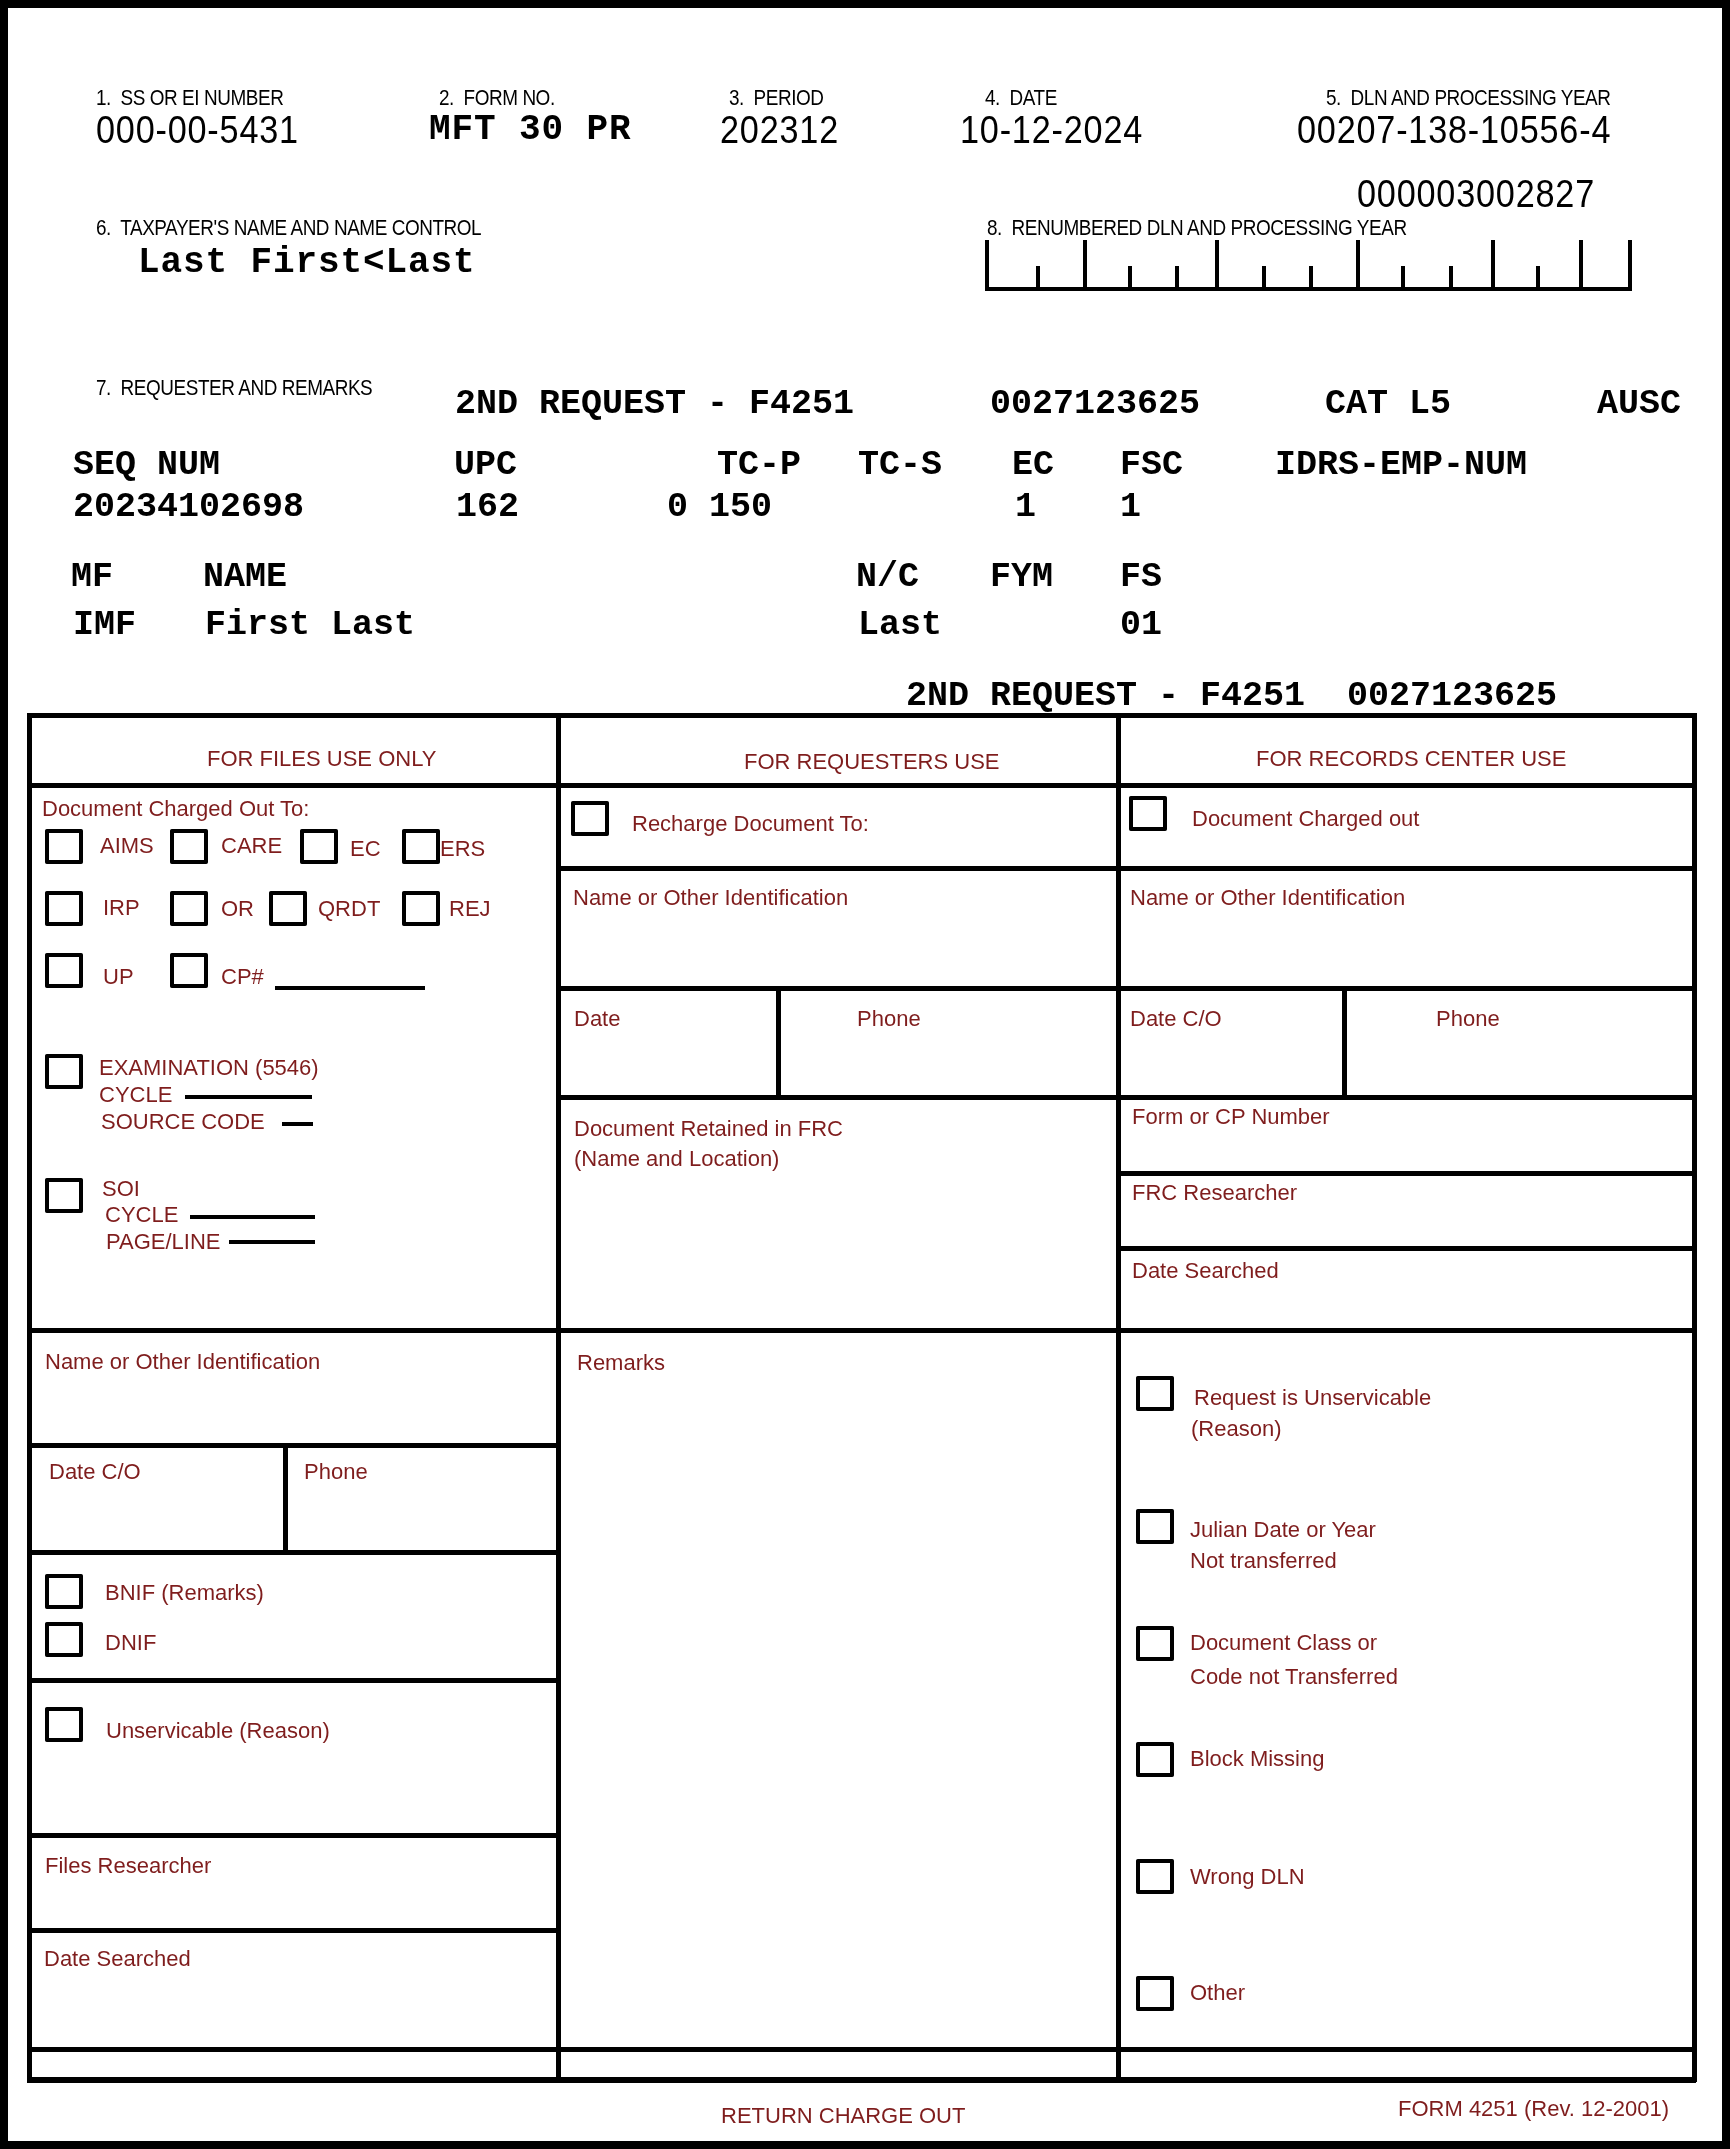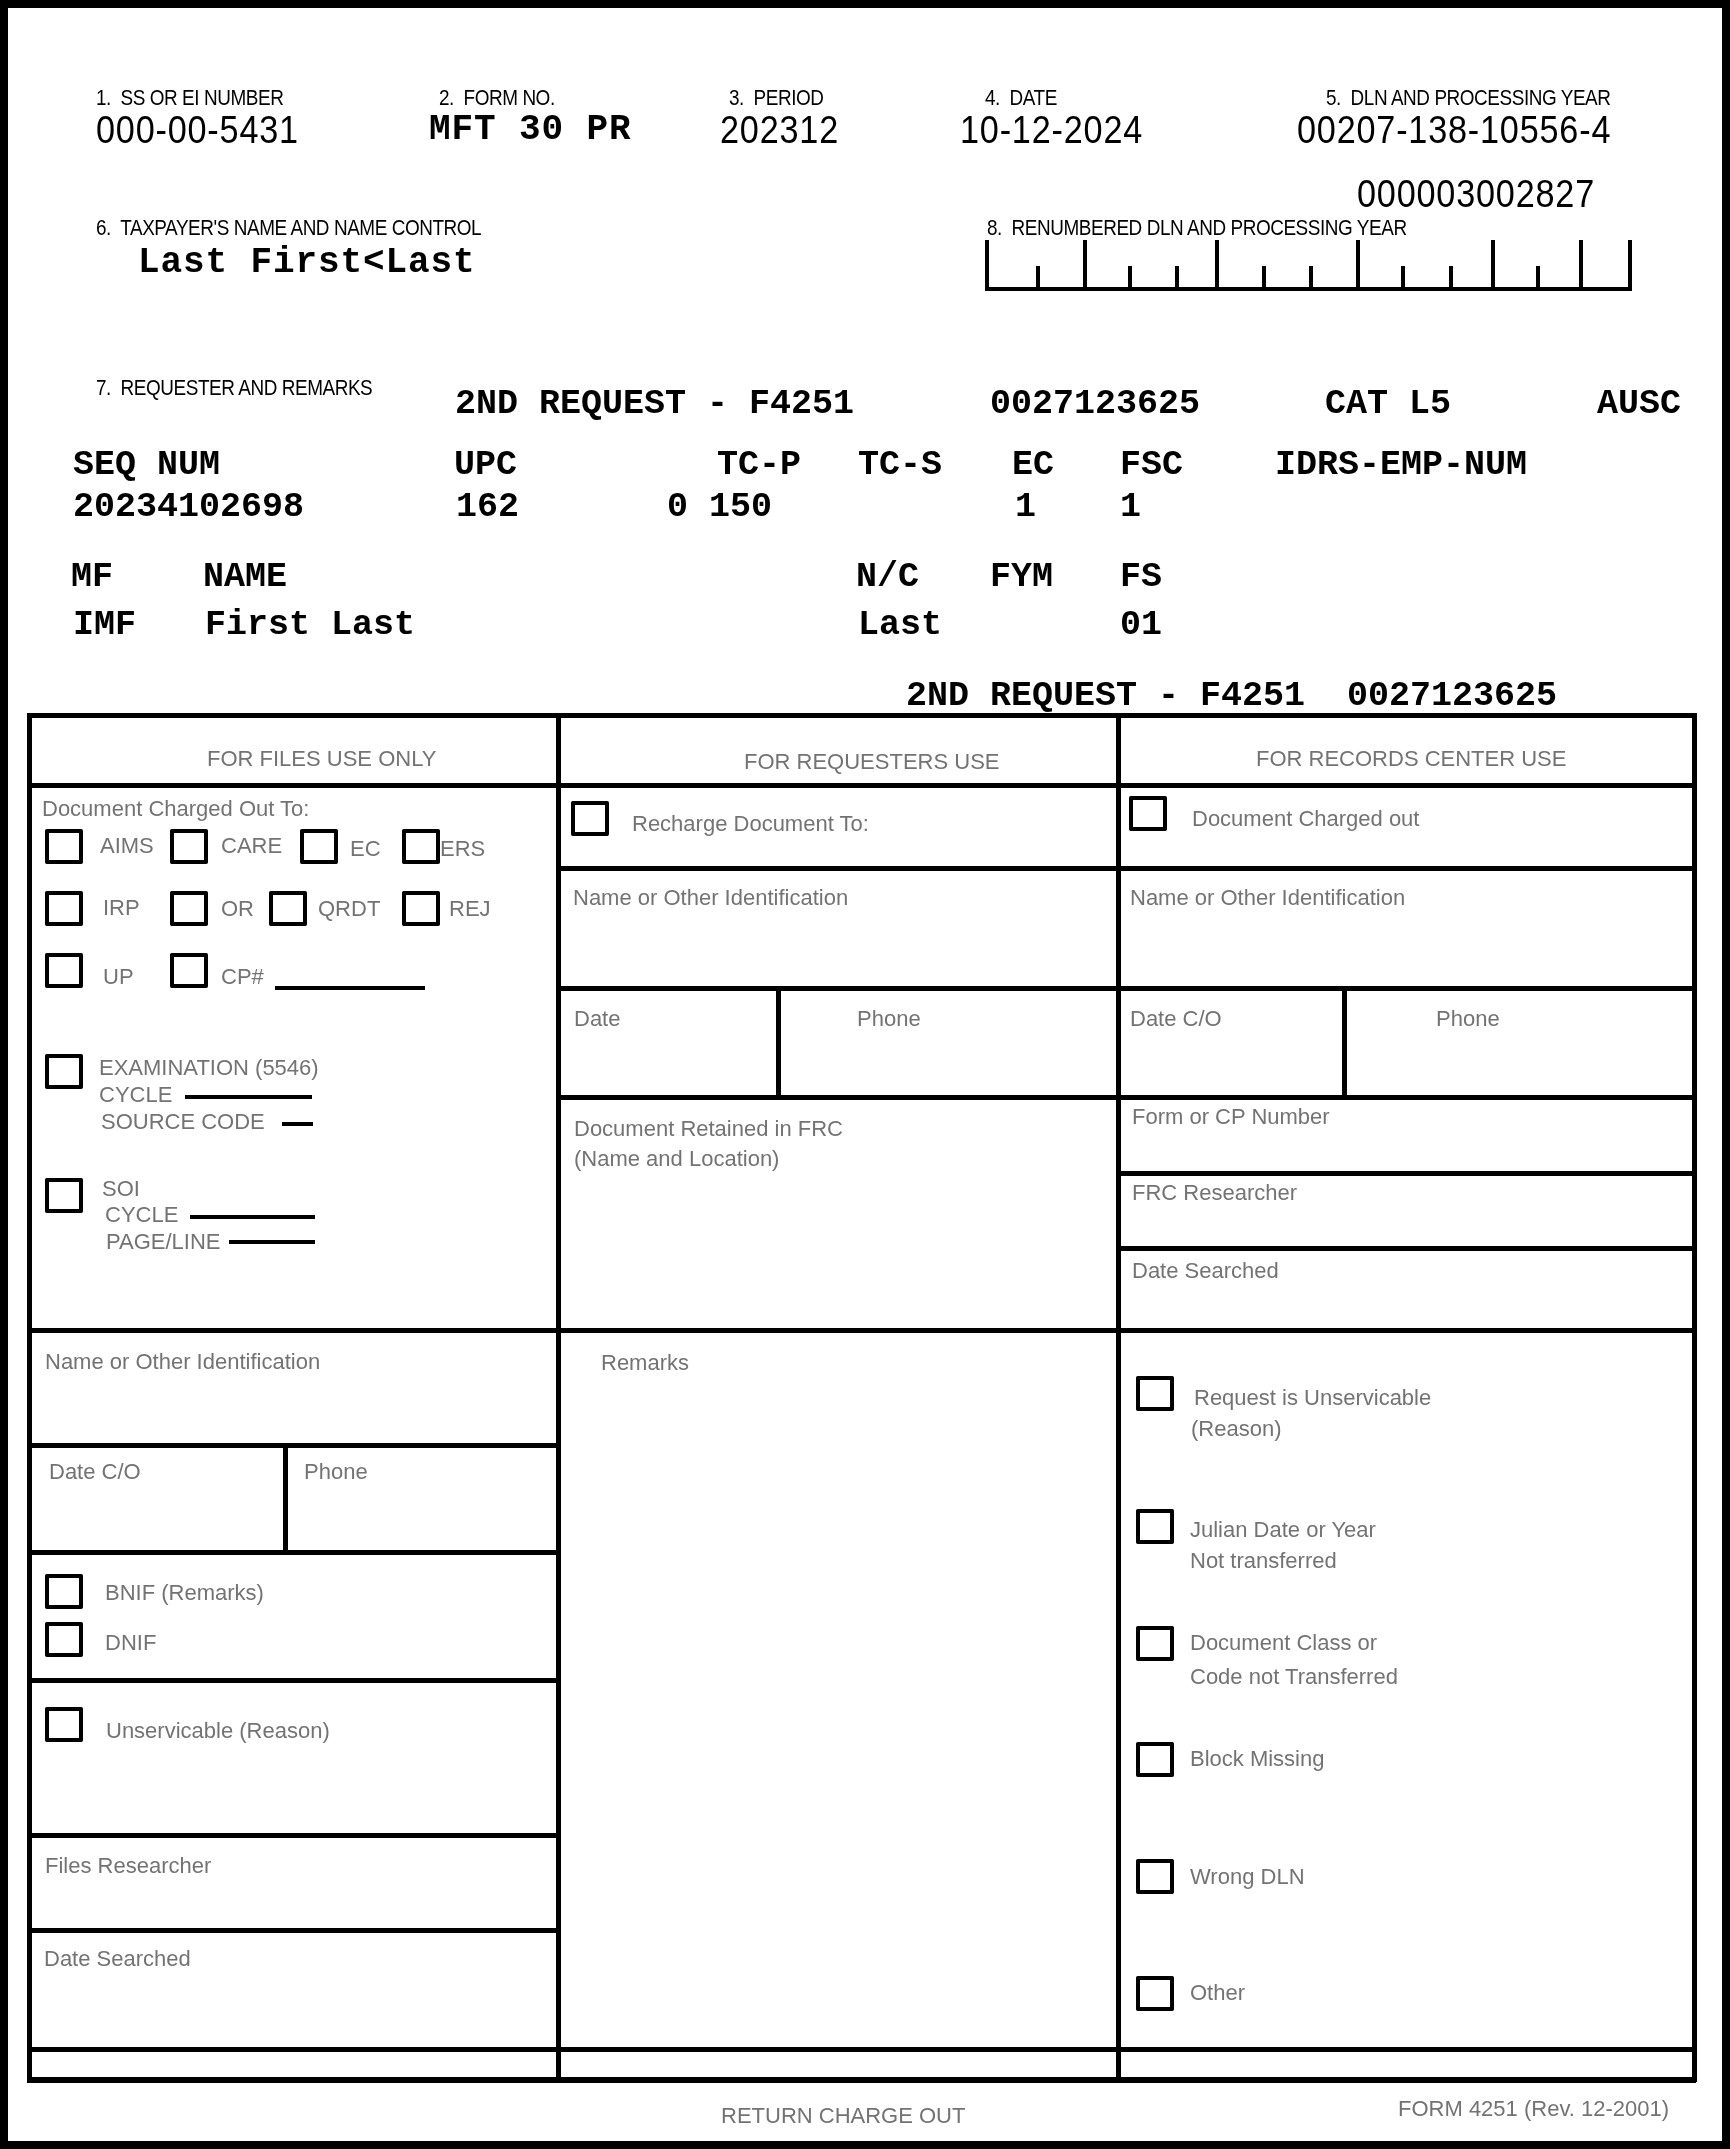--- a/index.html
+++ b/index.html
@@ -3,21 +3,21 @@
 <meta charset="utf-8">
 <style>
   html, body { margin: 0; padding: 0; background: #ffffff; }
   body { width: 1730px; height: 2149px; position: relative; overflow: hidden; }
   .frame { position: absolute; left: 0; top: 0; width: 1730px; height: 2149px; box-sizing: border-box; border: 8.2px solid #000; background: #fff; }
   .abs { position: absolute; white-space: pre; }
   .lbl { font-family: "Liberation Sans", sans-serif; font-size: 22px; color: #000; transform: scaleX(0.86); transform-origin: left top; letter-spacing: -0.5px; }
   .val { font-family: "Liberation Mono", monospace; font-weight: bold; font-size: 36px; color: #000; letter-spacing: 0.9px; }
   .val-sans { font-family: "Liberation Sans", sans-serif; font-size: 38px; color: #000; transform: scaleX(0.9); transform-origin: left top; letter-spacing: 0.9px; }
   .mono { font-family: "Liberation Mono", monospace; font-weight: bold; font-size: 35px; color: #000; }
-  .cell-lbl { font-family: "Liberation Sans", sans-serif; font-size: 22px; color: #737373; }
+  .cell-lbl { font-family: "Liberation Sans", sans-serif; font-size: 22px; color: #7f1d1d; }
   .hline { position: absolute; background: #000; height: 4.5px; }
   .vline { position: absolute; background: #000; width: 4.5px; }
   .cb { position: absolute; width: 38px; height: 35px; border: 4.5px solid #000; box-sizing: border-box; border-radius: 1.8px; background: #fff; }
   .uline { position: absolute; height: 3.6px; background: #000; }
   .ruler { position: absolute; left: 985px; top: 240px; width: 647px; height: 51px; }
   .ruler .base { position: absolute; left: 0; bottom: 0; width: 100%; height: 4.5px; background: #000; }
   .ruler .tick { position: absolute; bottom: 0; width: 3.6px; background: #000; }
 </style>
 </head>
 <body>
@@ -189,21 +189,21 @@
 <div class="abs cell-lbl" style="left:45px;top:1853px;">Files Researcher</div>
 <div class="abs cell-lbl" style="left:44px;top:1946px;">Date Searched</div>
 
 <div class="cb" style="left:571px;top:801px;"></div>
 <div class="abs cell-lbl" style="left:632px;top:811px;">Recharge Document To:</div>
 <div class="abs cell-lbl" style="left:573px;top:885px;">Name or Other Identification</div>
 <div class="abs cell-lbl" style="left:574px;top:1006px;">Date</div>
 <div class="abs cell-lbl" style="left:857px;top:1006px;">Phone</div>
 <div class="abs cell-lbl" style="left:574px;top:1116px;">Document Retained in FRC</div>
 <div class="abs cell-lbl" style="left:574px;top:1146px;">(Name and Location)</div>
-<div class="abs cell-lbl" style="left:577px;top:1350px;margin-left:24px;">Remarks</div>
+<div class="abs cell-lbl" style="left:577px;top:1350px;">Remarks</div>
 
 <div class="cb" style="left:1129px;top:796px;"></div>
 <div class="abs cell-lbl" style="left:1192px;top:806px;">Document Charged out</div>
 <div class="abs cell-lbl" style="left:1130px;top:885px;">Name or Other Identification</div>
 <div class="abs cell-lbl" style="left:1130px;top:1006px;">Date C/O</div>
 <div class="abs cell-lbl" style="left:1436px;top:1006px;">Phone</div>
 <div class="abs cell-lbl" style="left:1132px;top:1104px;">Form or CP Number</div>
 <div class="abs cell-lbl" style="left:1132px;top:1180px;">FRC Researcher</div>
 <div class="abs cell-lbl" style="left:1132px;top:1258px;">Date Searched</div>
 

